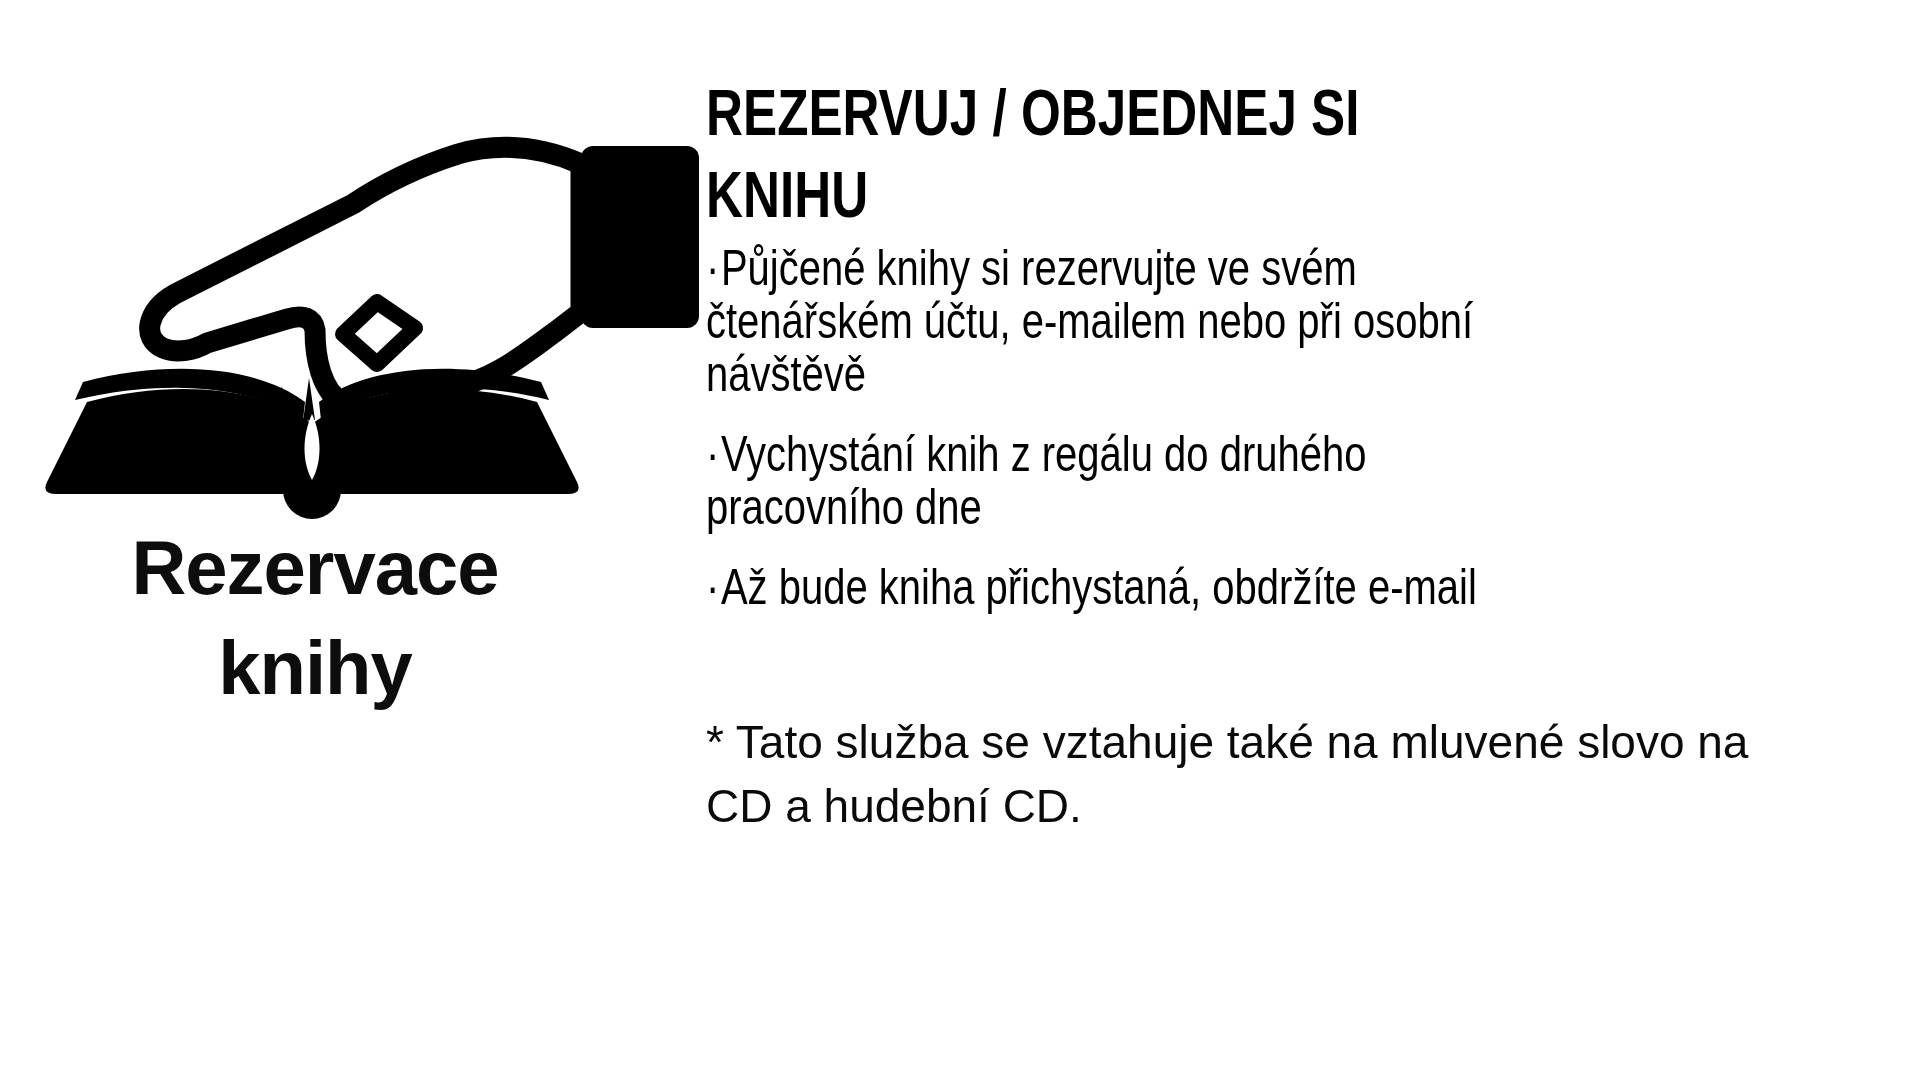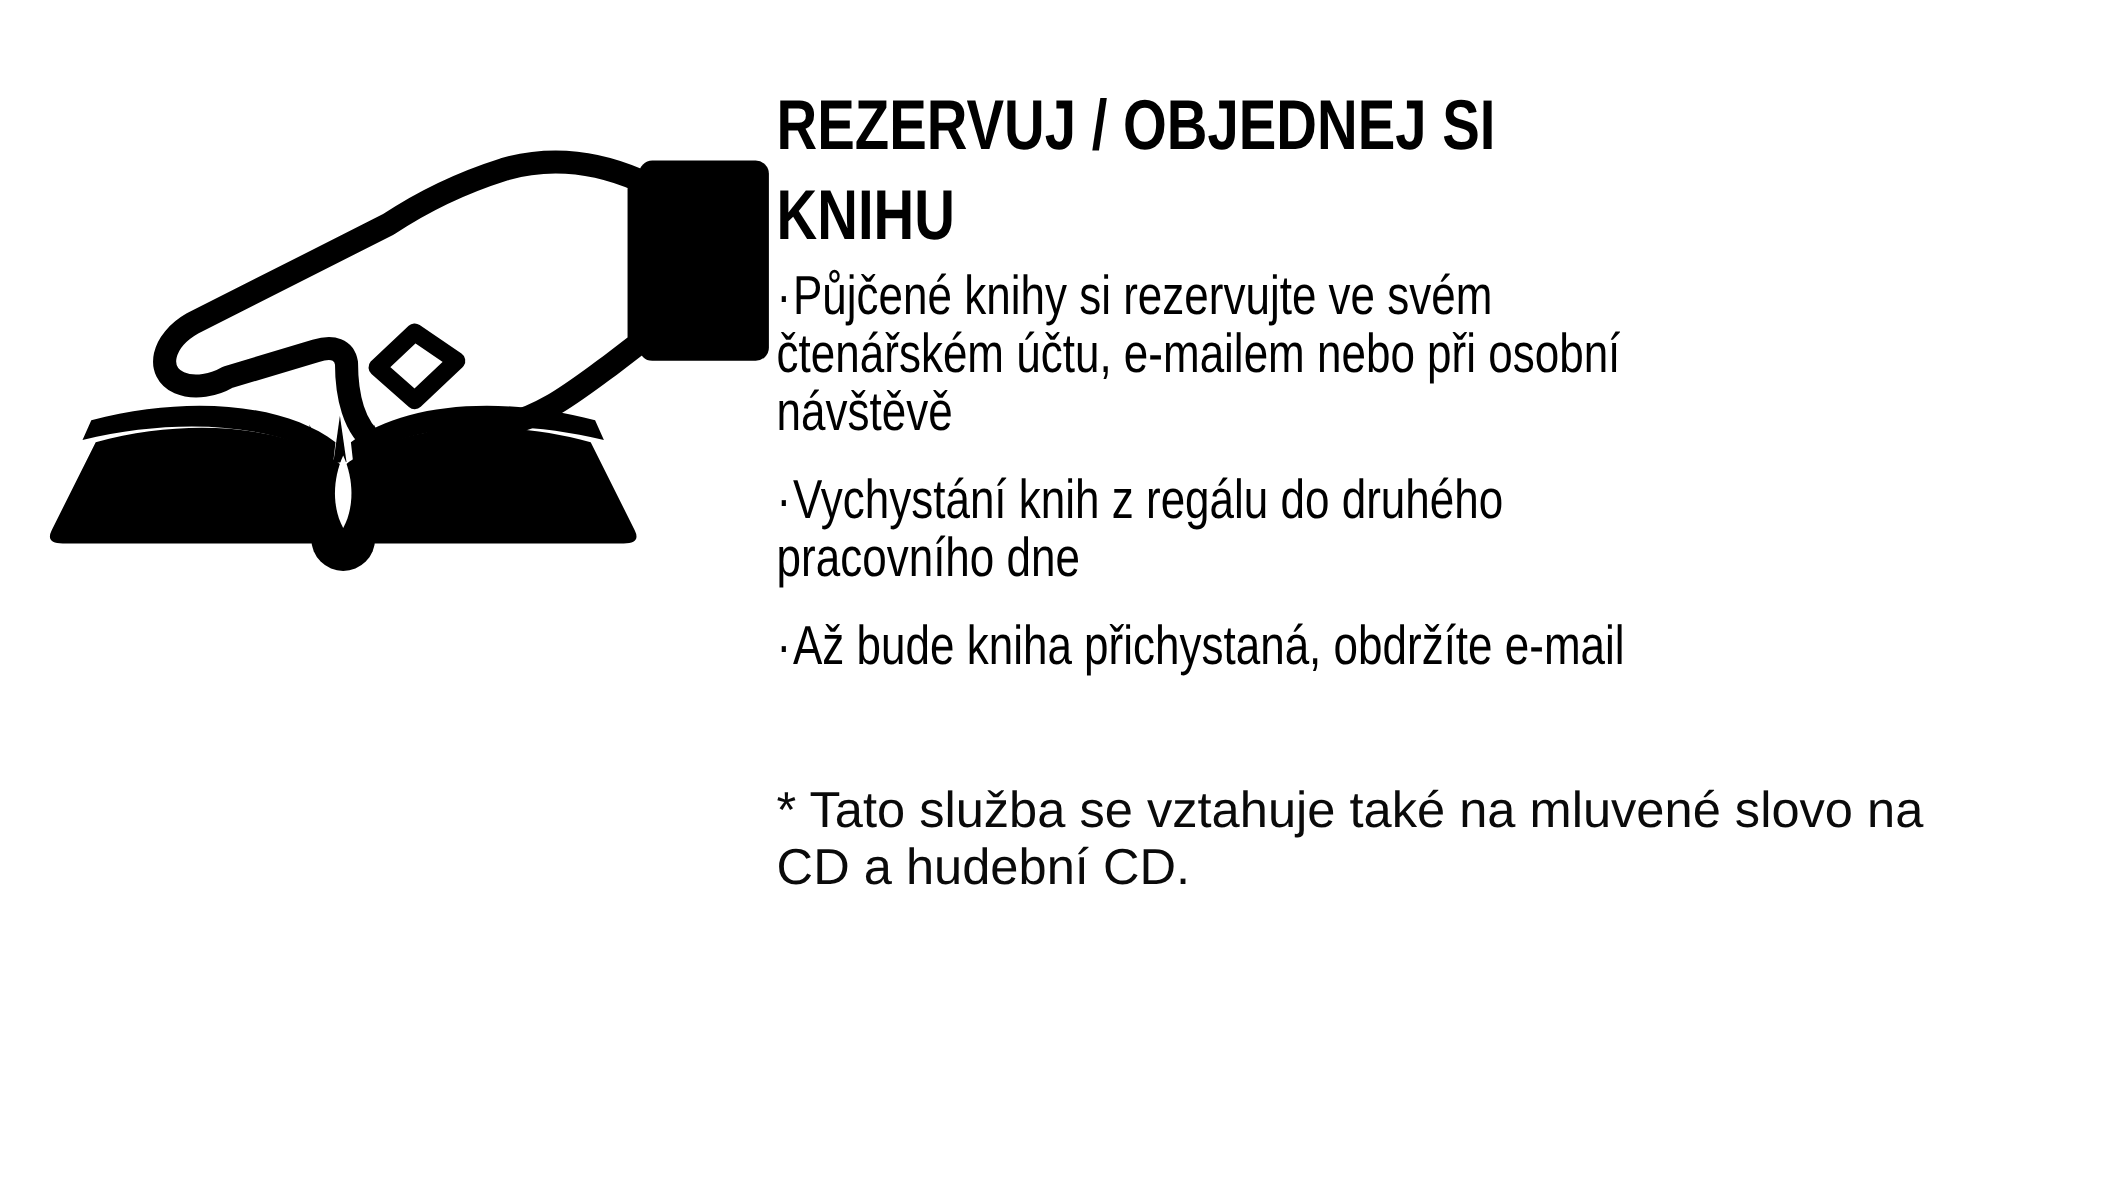--- a/index.html
+++ b/index.html
@@ -40,21 +40,21 @@
     width: 1060px;
     transform: scaleX(0.80); transform-origin: top left;
     font-size: 50px; font-weight: 400; line-height: 53px;
   }
   .bullets p { margin-bottom: 27px; }
   .bullet-marker { padding-right: 2px; }
 
   .footnote {
     position: absolute; left: 0; top: 690px;
     width: 1080px;
-    font-size: 46px; font-weight: 400; line-height: 52px;
+    font-size: 46px; font-weight: 400; line-height: 64px;
     color: #0a0a0a;
   }
 </style>
 </head>
 <body>
 
 <div class="left-panel">
 
   <div class="icon-wrap">
     <svg viewBox="0 0 680 440" xmlns="http://www.w3.org/2000/svg">
@@ -99,20 +99,24 @@
                  Q 16 404, 22 392 Z" fill="#000000"></path>
 
         <circle cx="287" cy="400" r="29" fill="#000000"></circle>
 
         <path d="M 287 324 C 277 346, 277 372, 287 390
                  C 297 372, 297 346, 287 324 Z" fill="#ffffff"></path>
       </g>
     </svg>
   </div>
 
+  <div class="icon-caption">
+    <div>Rezervace</div>
+    <div>knihy</div>
+  </div>
 </div>
 
 <div class="right-panel">
 
   <div class="heading">
     <div>REZERVUJ / OBJEDNEJ SI</div>
     <div>KNIHU</div>
   </div>
 
   <div class="bullets">

